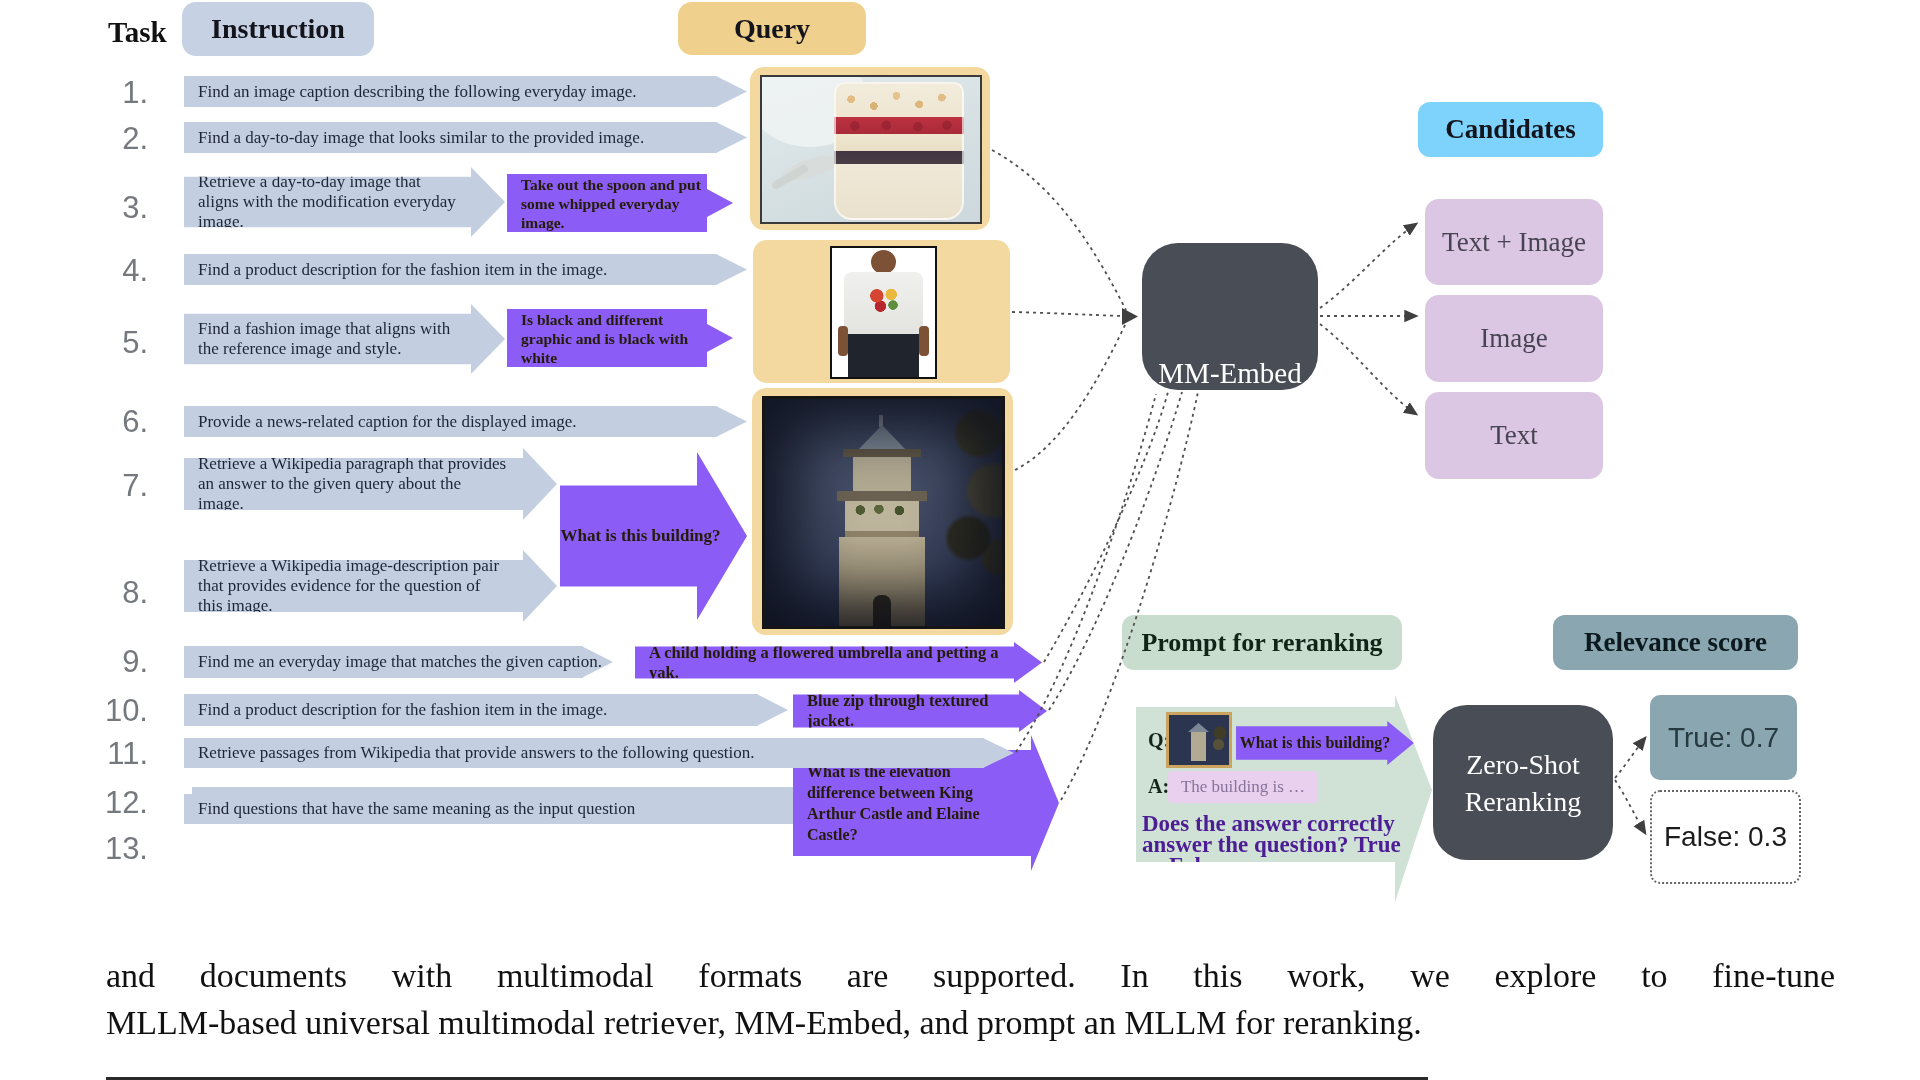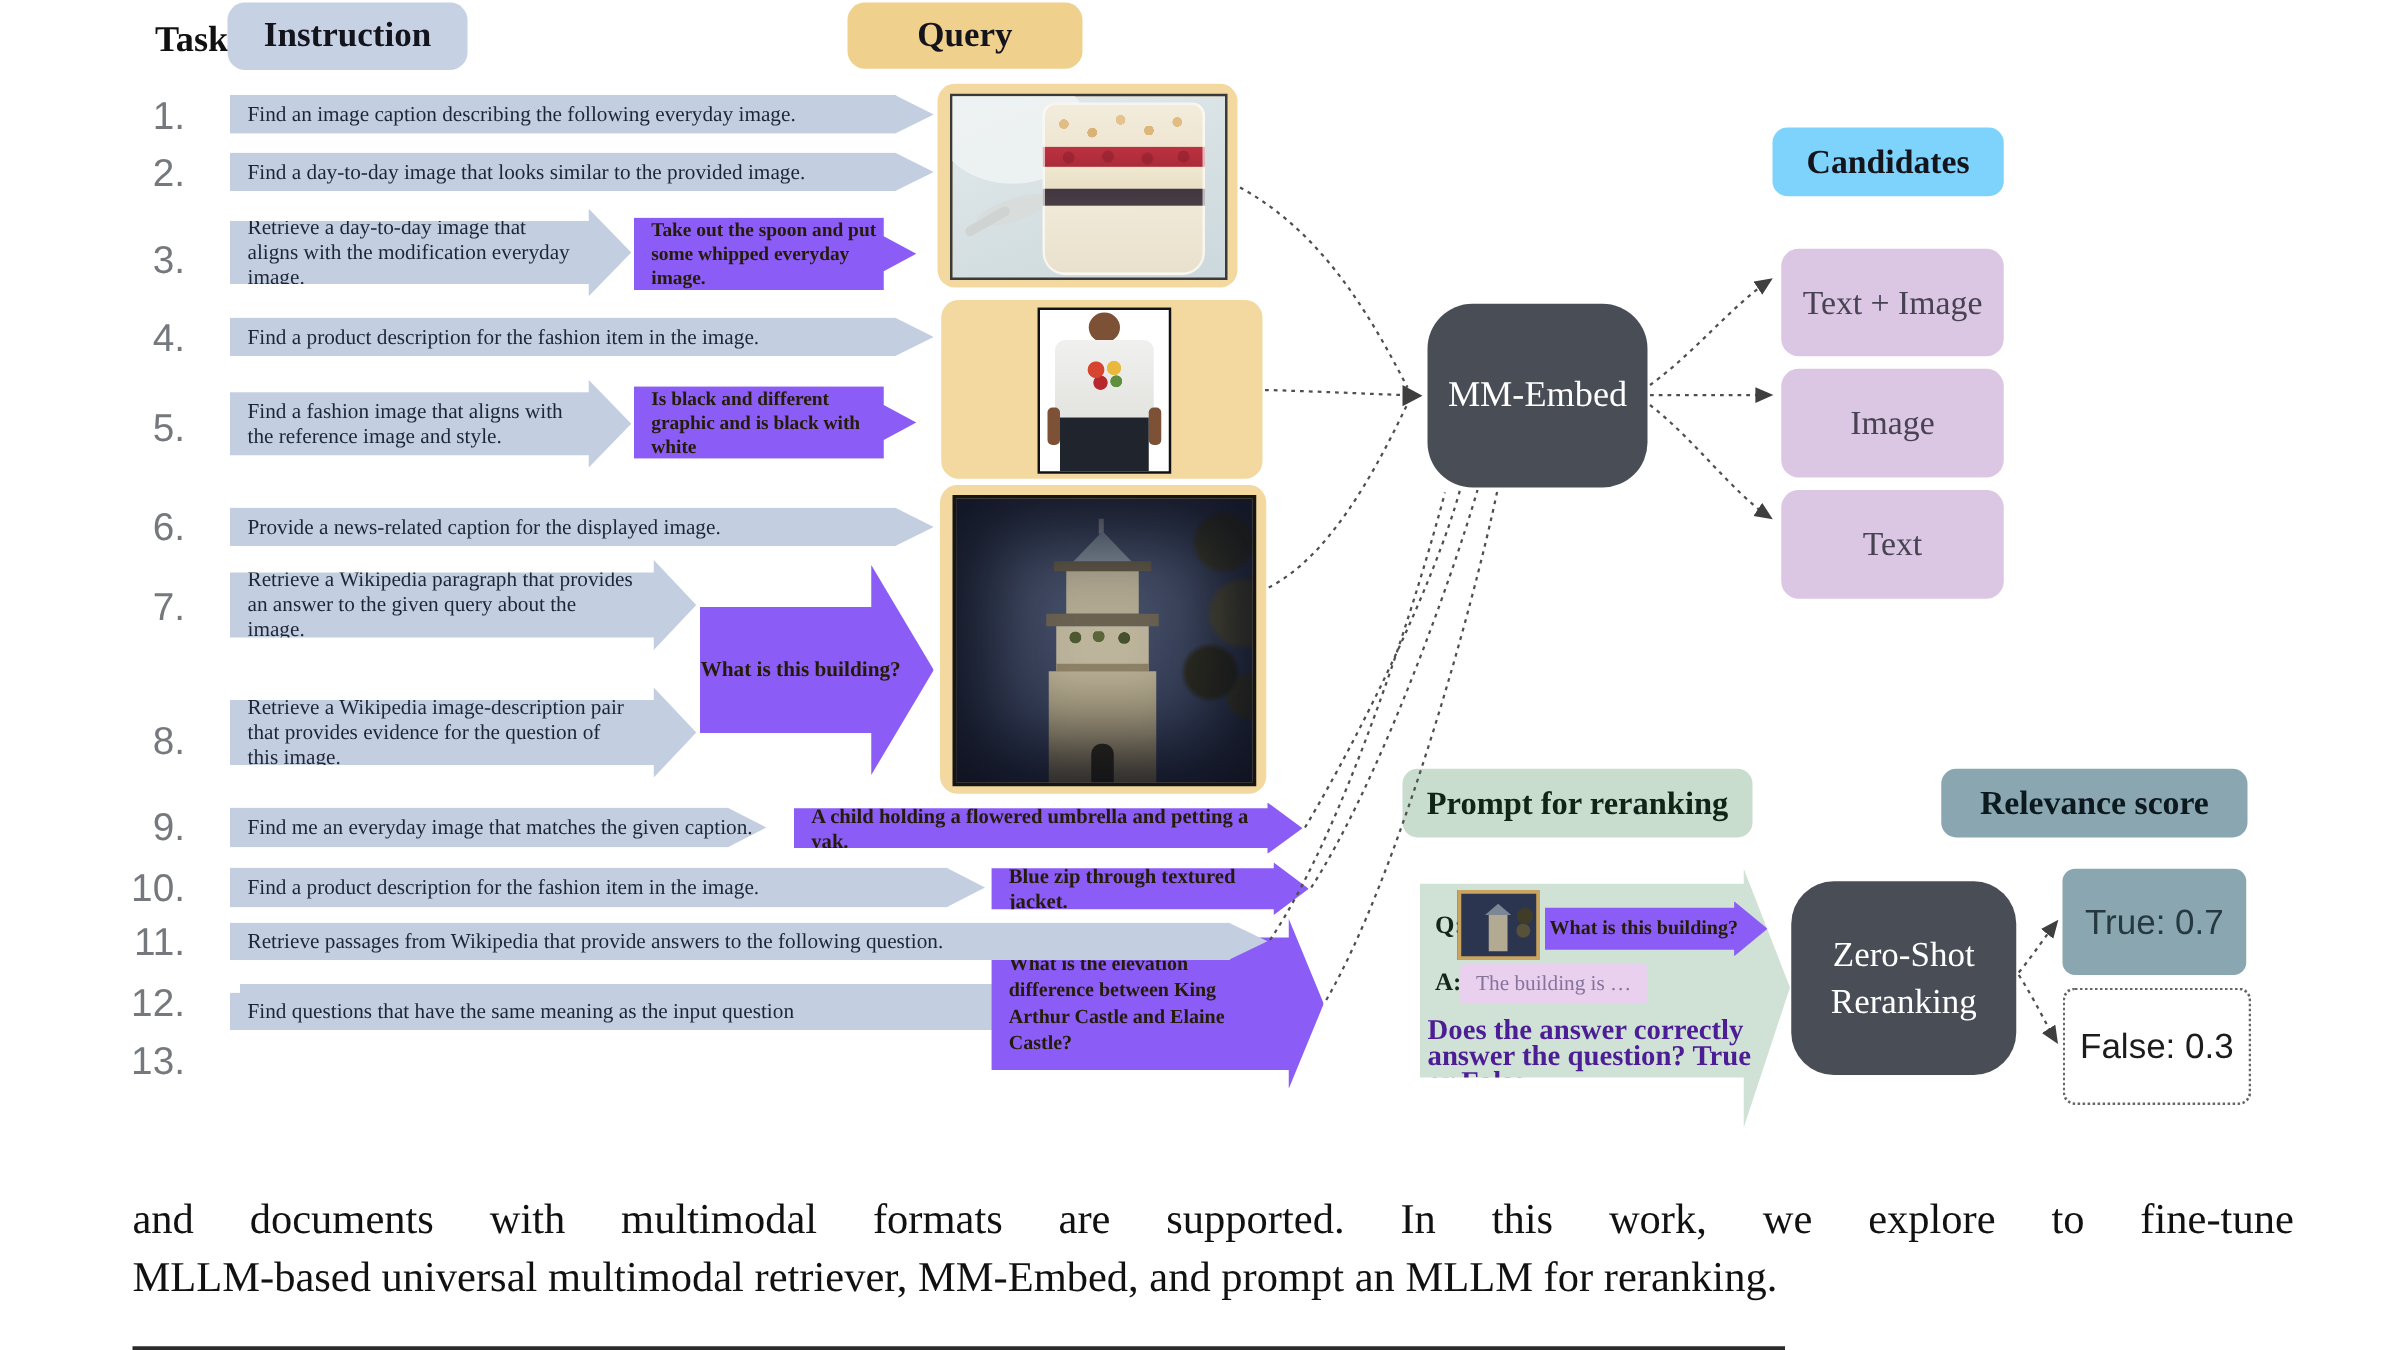--- a/index.html
+++ b/index.html
@@ -35,21 +35,21 @@
         display:flex;align-items:center;justify-content:center;font-size:27px;margin-top:22px;}
   svg.overlay{position:absolute;left:0;top:0;pointer-events:none;}
   .capline{position:relative;width:1729px;font-size:34px;line-height:47px;color:#111;}
   .just{text-align:justify;text-align-last:justify;}
 </style>
 </head>
 <body>
 
 <div id="page">
 
-  <div class="abs" style="left:124px;top:16px;font-size:29px;font-weight:bold;color:#111;">Task</div>
+  <div class="abs" style="left:108px;top:16px;font-size:29px;font-weight:bold;color:#111;">Task</div>
   <div class="abs hdr hdr-blue" style="left:182px;top:2px;width:192px;height:54px;font-size:28px;">Instruction</div>
   <div class="abs hdr hdr-yellow" style="left:678px;top:2px;width:188px;height:53px;font-size:28px;">Query</div>
 
   <div class="num" style="left:90px;top:75px;">1.</div>
   <div class="num" style="left:90px;top:121px;">2.</div>
   <div class="num" style="left:90px;top:190px;">3.</div>
   <div class="num" style="left:90px;top:253px;">4.</div>
   <div class="num" style="left:90px;top:325px;">5.</div>
   <div class="num" style="left:90px;top:404px;">6.</div>
   <div class="num" style="left:90px;top:468px;">7.</div>
@@ -161,21 +161,21 @@
       </div>
       <div class="abs" style="left:74px;top:138px;width:86px;height:89px;background:linear-gradient(180deg,#b6ac92 0%,#9a8f74 60%,#7e7258 100%);">
         <div class="abs" style="left:34px;top:58px;width:18px;height:31px;background:#2e2a20;border-radius:8px 8px 0 0;"></div>
       </div>
       <div class="abs" style="right:-8px;top:6px;width:104px;height:190px;
            background:radial-gradient(circle 26px at 70% 15%,#3f3c27 80%,transparent),radial-gradient(circle 30px at 85% 45%,#565138 80%,transparent),radial-gradient(circle 24px at 60% 70%,#2e2c1c 80%,transparent),radial-gradient(circle 20px at 90% 80%,#444028 80%,transparent);opacity:.9;"></div>
       <div class="abs" style="left:0;top:0;width:100%;height:100%;box-shadow:inset 0 0 60px 28px rgba(8,10,22,.78);"></div>
     </div>
   </div>
 
-  <div class="dark-box" style="left:1142px;top:243px;width:176px;height:147px;border-radius:36px;z-index:3;font-size:29px;">
+  <div class="dark-box" style="left:1142px;top:243px;width:176px;height:147px;border-radius:36px;z-index:3;font-size:29px;justify-content:flex-end;">
       <span>MM-Embed</span>
     </div>
 
   <div class="abs hdr hdr-purple" style="left:1418px;top:102px;width:185px;height:55px;font-size:27px;border-radius:12px;">Candidates</div>
   <div class="cand" style="left:1425px;top:177px;width:178px;height:86px;">
       <span>Text + Image</span>
     </div>
   <div class="cand" style="left:1425px;top:273px;width:178px;height:87px;">
       <span>Image</span>
     </div>

